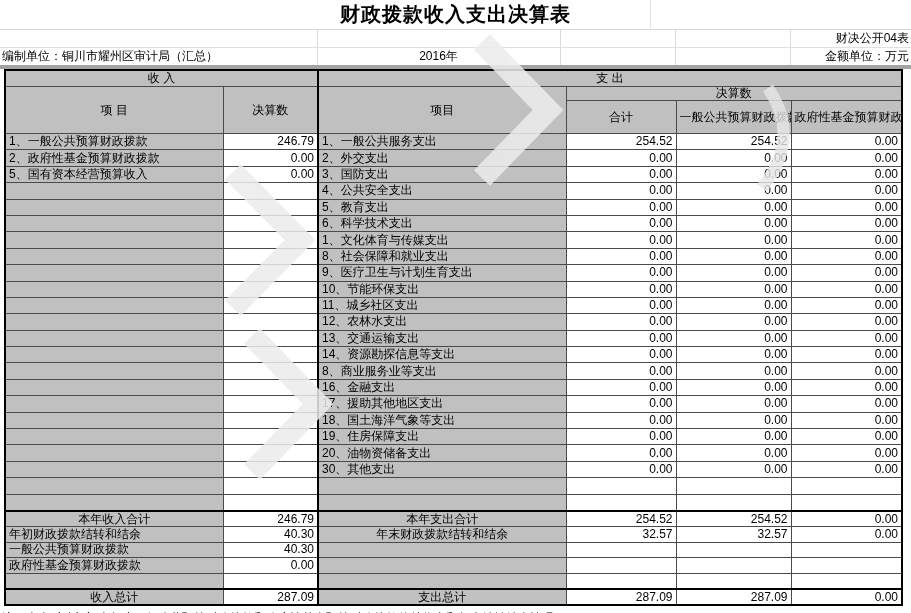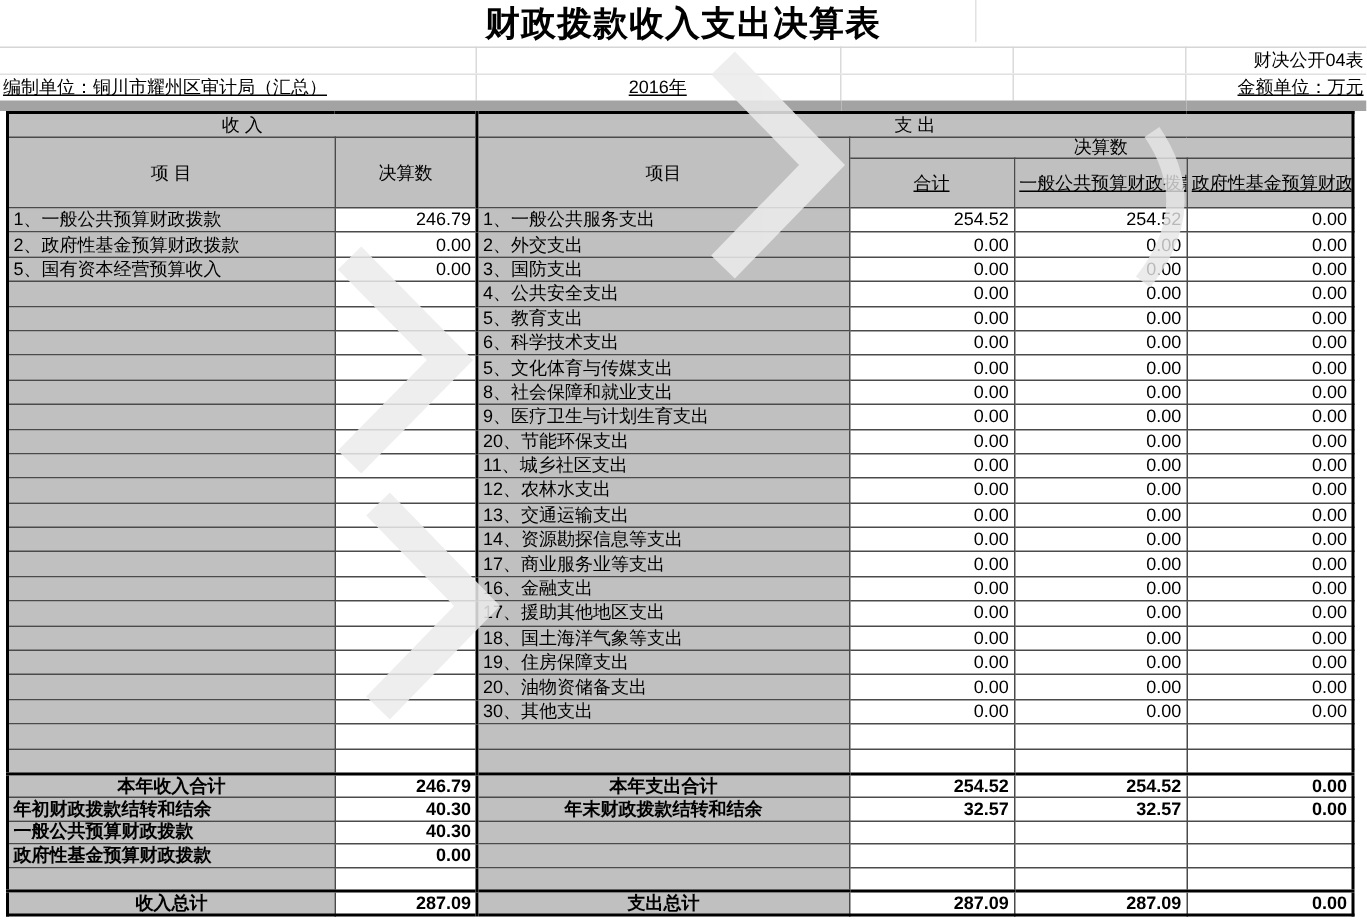--- a/index.html
+++ b/index.html
@@ -6,26 +6,26 @@
   body{
     width:911px;height:613px;position:relative;overflow:hidden;
     background:#ffffff;color:#000;
     font-family:"Liberation Sans","DejaVu Sans",sans-serif;
     font-size:12px;
   }
   
   .info{width:911px;border-collapse:collapse;table-layout:fixed;}
   .info td{padding:0 2px;vertical-align:bottom;overflow:hidden;white-space:nowrap;}
   .title-row td{
-    height:29px;font-size:23px;font-weight:bold;text-align:center;
+    height:29px;font-size:20px;font-weight:bold;text-align:center;
     vertical-align:middle;border-bottom:1px solid #d6d6d6;letter-spacing:1px;
   }
   .doc-row td{height:13px;border-bottom:1px solid #e0e0e0;border-left:1px solid #dadada;}
   .doc-row td:first-child{border-left:none;}
-  .prep-row td{height:15px;border-bottom:7px solid #a3a3a3;border-left:1px solid #dadada;text-decoration:underline;}
+  .prep-row td{height:15px;border-bottom:4px solid #a3a3a3;border-left:1px solid #dadada;}
   .prep-row td:first-child{border-left:none;}
   .t-right{text-align:right;}
   .t-center{text-align:center;}
   
   .main{
     border-collapse:collapse;table-layout:fixed;
     margin-left:4px;width:897px;
     border:2px solid #000;
   }
   .main th,.main td{
@@ -37,23 +37,23 @@
   .num{background:#ffffff;text-align:right;}
   .item{text-align:left;margin-left:38px;}
   .center{text-align:center;}
   .bold{font-weight:bold;}
   .indent{padding-left:30px;}
   .pre{white-space:pre;}
   .wrap{white-space:normal;line-height:14px;padding:0 1px;}
   .sec-div{border-right:2px solid #000 !important;}
   .band th{height:15px;text-align:center;}
   .sub1 th{height:12px;text-align:center;}
-  .sub2 th{height:32px;text-align:center;text-decoration:underline;}
+  .sub2 th{height:32px;text-align:center;}
   .main tbody td{height:15.4px;}
-  .main .bottom td{height:14.4px;font-weight:bold;}
+  .main .bottom td{height:14.4px;}
   tr.thick-top td{border-top:2px solid #000;}
   
   .note{padding:4px 2px 0 2px;font-size:12px;white-space:nowrap;}
   
   .wm{position:absolute;left:0;top:0;pointer-events:none;}
   .vline-title{position:absolute;left:650px;top:0;width:1px;height:28px;background:#e2e2e2;}
 </style>
 </head>
 <body>
 
@@ -158,21 +158,21 @@
         <td class="item gray"></td>
         <td class="num sec-div"></td>
         <td class="item gray">6、科学技术支出</td>
         <td class="num">0.00</td>
         <td class="num">0.00</td>
         <td class="num">0.00</td>
       </tr>
       <tr>
         <td class="item gray"></td>
         <td class="num sec-div"></td>
-        <td class="item gray">5、文化体育与传媒支出</td>
+        <td class="item gray">1、文化体育与传媒支出</td>
         <td class="num">0.00</td>
         <td class="num">0.00</td>
         <td class="num">0.00</td>
       </tr>
       <tr>
         <td class="item gray"></td>
         <td class="num sec-div"></td>
         <td class="item gray">8、社会保障和就业支出</td>
         <td class="num">0.00</td>
         <td class="num">0.00</td>
@@ -182,21 +182,21 @@
         <td class="item gray"></td>
         <td class="num sec-div"></td>
         <td class="item gray">9、医疗卫生与计划生育支出</td>
         <td class="num">0.00</td>
         <td class="num">0.00</td>
         <td class="num">0.00</td>
       </tr>
       <tr>
         <td class="item gray"></td>
         <td class="num sec-div"></td>
-        <td class="item gray">20、节能环保支出</td>
+        <td class="item gray">10、节能环保支出</td>
         <td class="num">0.00</td>
         <td class="num">0.00</td>
         <td class="num">0.00</td>
       </tr>
       <tr>
         <td class="item gray"></td>
         <td class="num sec-div"></td>
         <td class="item gray">11、城乡社区支出</td>
         <td class="num">0.00</td>
         <td class="num">0.00</td>
@@ -222,21 +222,21 @@
         <td class="item gray"></td>
         <td class="num sec-div"></td>
         <td class="item gray">14、资源勘探信息等支出</td>
         <td class="num">0.00</td>
         <td class="num">0.00</td>
         <td class="num">0.00</td>
       </tr>
       <tr>
         <td class="item gray"></td>
         <td class="num sec-div"></td>
-        <td class="item gray">17、商业服务业等支出</td>
+        <td class="item gray">8、商业服务业等支出</td>
         <td class="num">0.00</td>
         <td class="num">0.00</td>
         <td class="num">0.00</td>
       </tr>
       <tr>
         <td class="item gray"></td>
         <td class="num sec-div"></td>
         <td class="item gray">16、金融支出</td>
         <td class="num">0.00</td>
         <td class="num">0.00</td>

